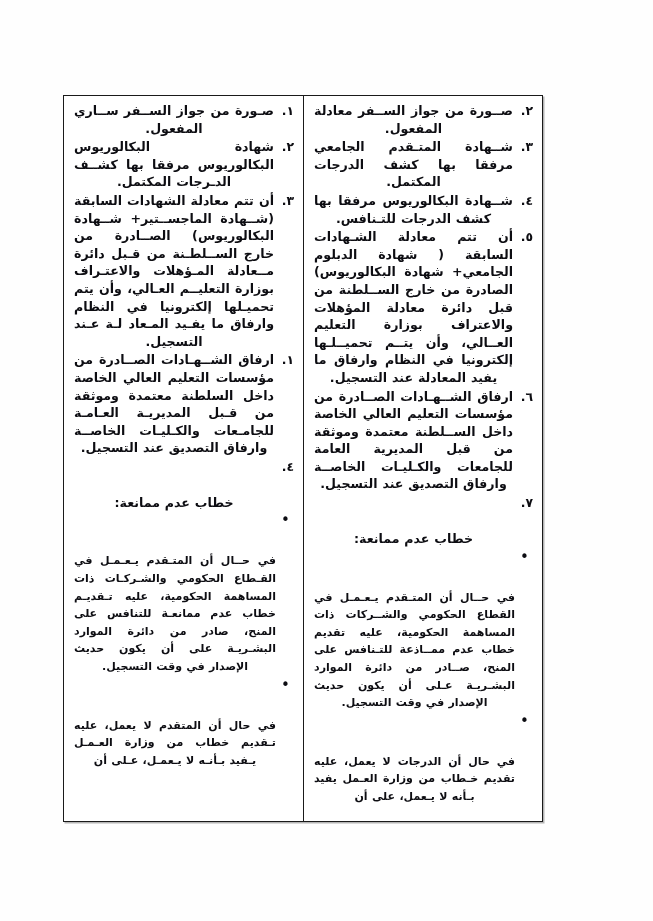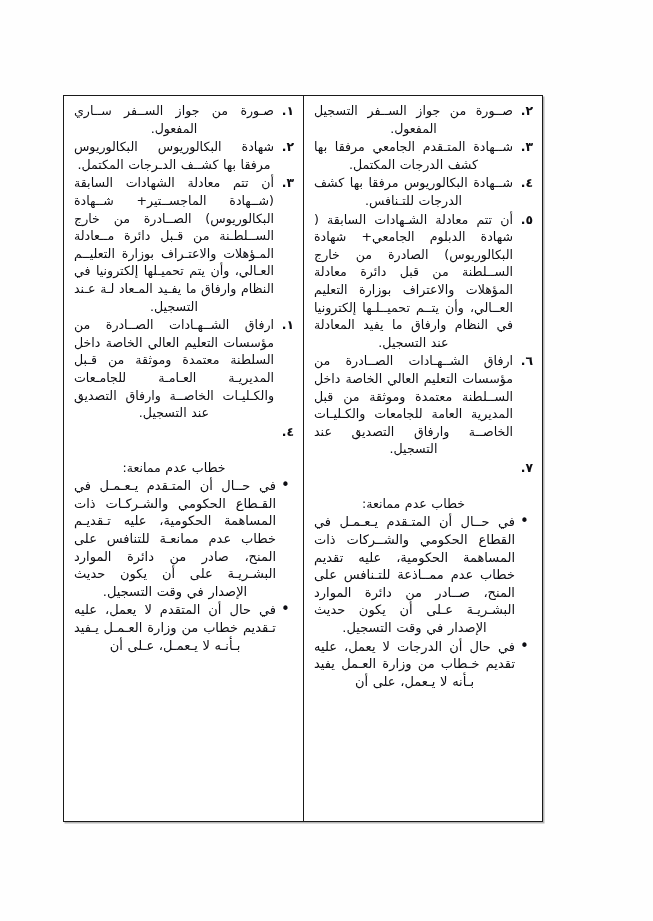--- a/index.html
+++ b/index.html
@@ -78,21 +78,21 @@
     font-family: "DejaVu Sans", "Liberation Sans", sans-serif;
     font-weight: 600;
     white-space: nowrap;
   }
   .body-txt {
     flex: 1 1 auto;
     font-size: 12.6px;
     line-height: 17.6px;
     text-align: justify;
     text-align-last: center;
-    font-weight: 400;
+    font-weight: 700;
     letter-spacing: 0px;
     word-spacing: 0.5px;
     padding: 0 1px;
     hyphens: none;
   }
 
   
   ul.bul-list {
     list-style: none;
     margin: 0;
@@ -105,43 +105,44 @@
     margin: 0 0 1px 0;
   }
   .bullet-dot {
     flex: 0 0 auto;
     width: 17px;
     text-align: center;
     font-size: 15px;
     line-height: 17.6px;
   }
   .bullet-item .body-txt {
-    font-size: 13px;
-    line-height: 17.6px;
+    font-size: 11px;
+    line-height: 17.6px;
+    margin-top: 40px;
   }
 
   
   .col-right .body-txt { text-align-last: center; }
   .col-left  .body-txt { text-align-last: center; }
 
   .nowrap-title { text-align-last: right; margin-top: 36px; }
 </style>
 </head>
 <body>
 
 <div class="page">
 
   <div class="req-table">
 
     <div class="col col-right">
       <ol class="num-list">
 
         <li class="item">
           <span class="marker">٢.</span>
-          <span class="body-txt">صــورة من جواز الســفر التسجيل المفعول.</span>
+          <span class="body-txt">صــورة من جواز الســفر معادلة المفعول.</span>
         </li>
 
         <li class="item">
           <span class="marker">٣.</span>
           <span class="body-txt">شــهادة المتـقدم الجامعي مرفقا بها كشف الدرجات المكتمل.</span>
         </li>
 
         <li class="item">
           <span class="marker">٤.</span>
           <span class="body-txt">شــهادة البكالوريوس مرفقا بها كشف الدرجات للتـنافس.</span>

